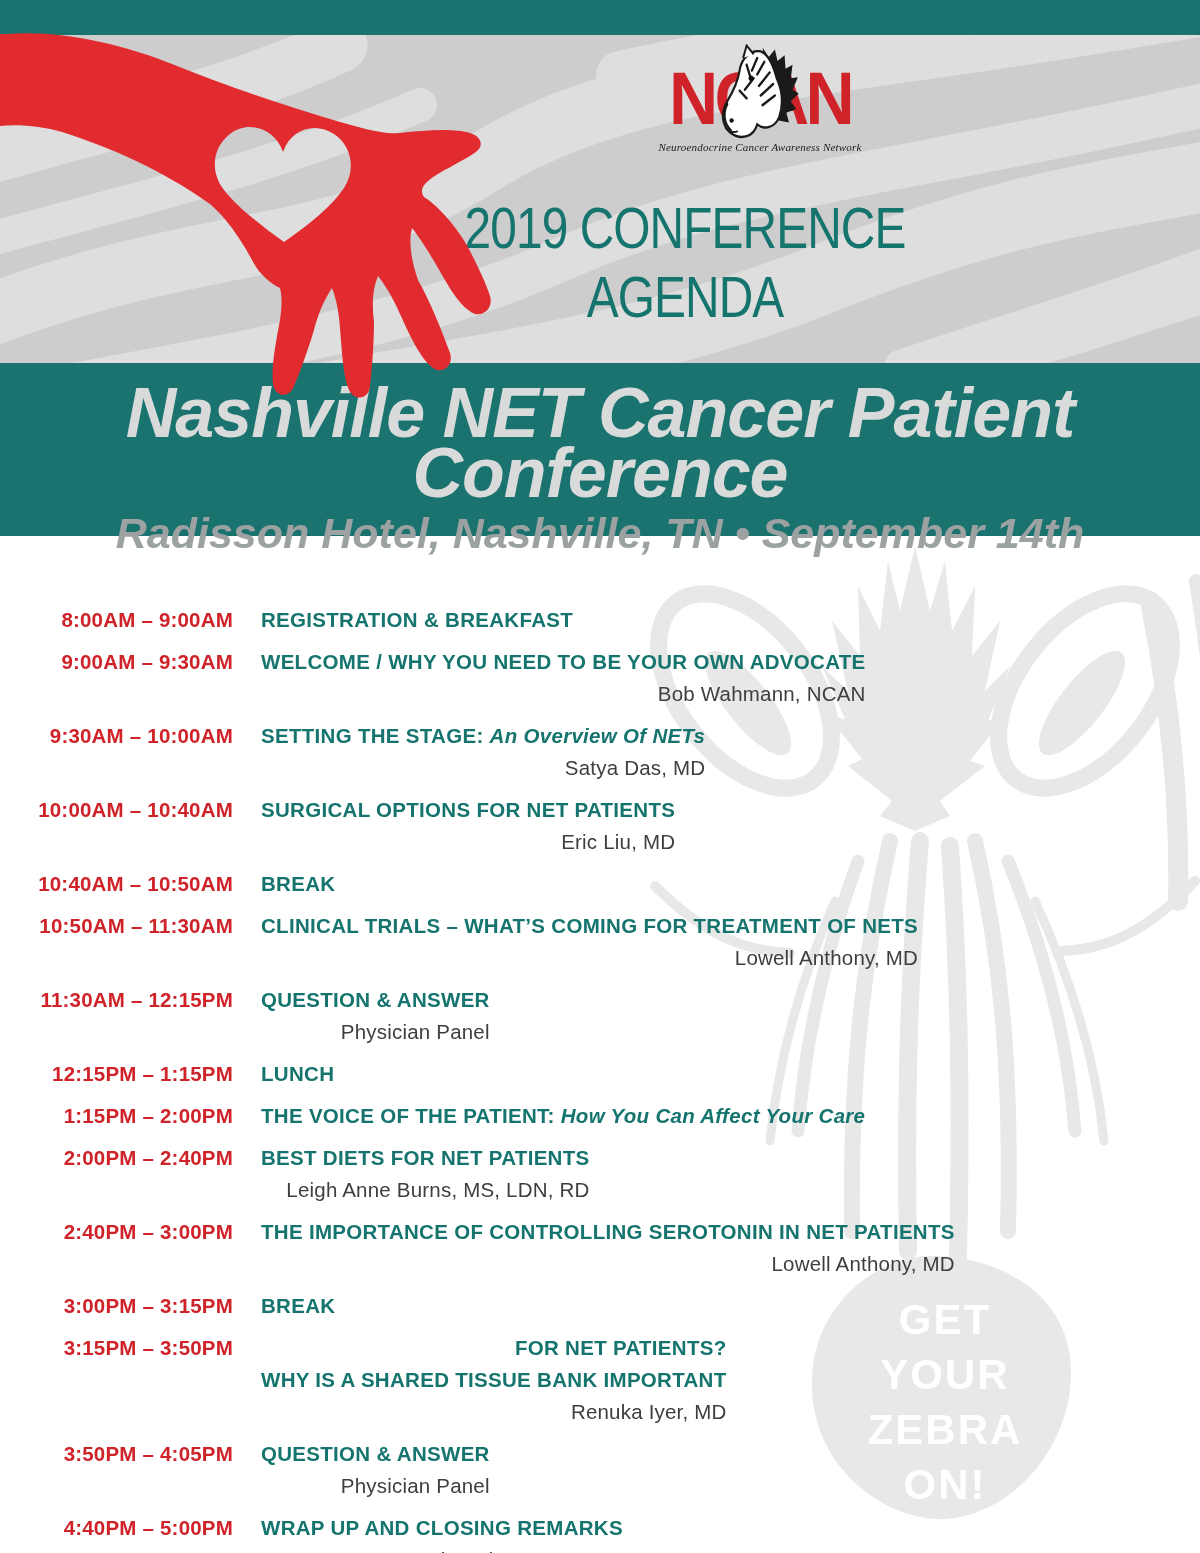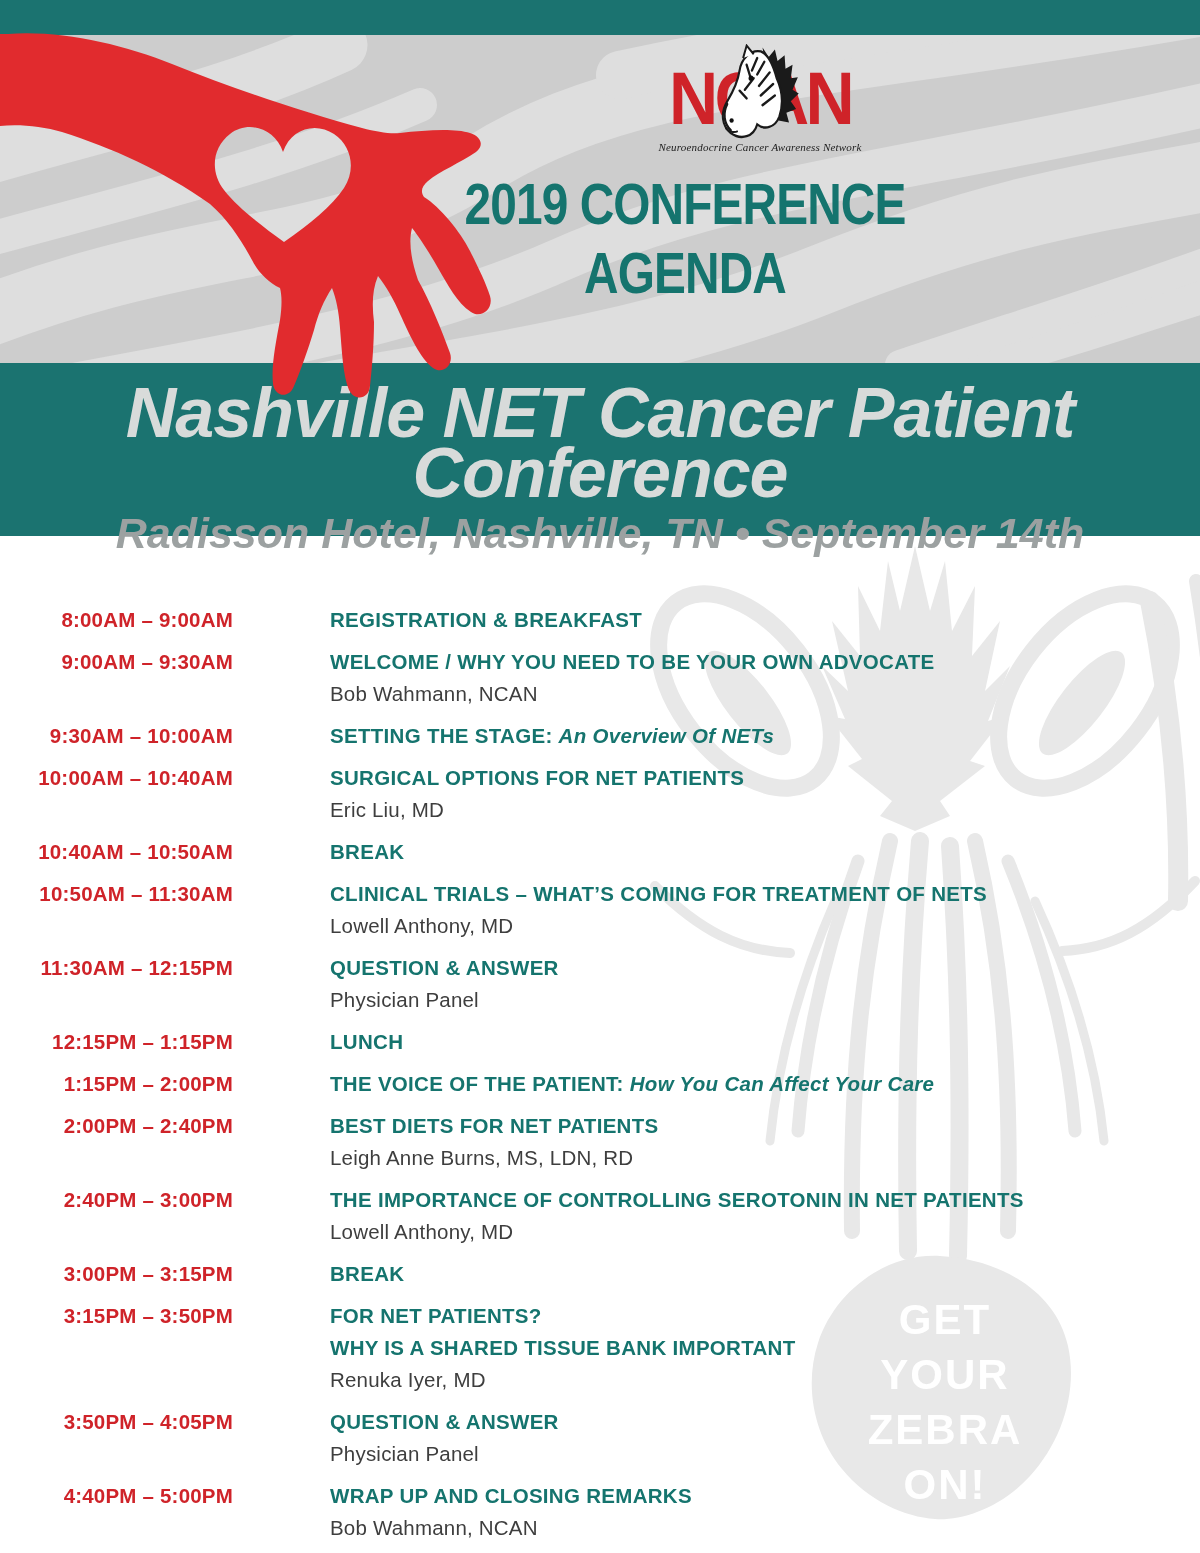--- a/index.html
+++ b/index.html
@@ -14,35 +14,35 @@
   .header-gray{position:absolute;left:0;top:35px;width:1200px;height:328px;background:var(--header_gray);z-index:0;overflow:hidden;}
   .header-gray svg{position:absolute;left:0;top:0;}
   
   .hand-svg{position:absolute;left:0;top:0;width:560px;height:470px;z-index:3;}
   
   .logo{position:absolute;left:620px;top:58px;width:280px;text-align:center;z-index:2;}
   .logo-letters{position:relative;display:inline-block;font-size:74px;font-weight:700;letter-spacing:-4px;line-height:82px;color:var(--red);transform:scaleX(.92);transform-origin:center;}
   .logo-zebra{position:absolute;left:48px;top:-14px;width:96px;height:104px;}
   .logo-tagline{font-family:"Liberation Serif",serif;font-style:italic;font-weight:400;font-size:11px;color:#1b1b1b;margin-top:1px;letter-spacing:.2px;}
   
-  .main-title{position:absolute;left:370px;top:172px;width:630px;text-align:center;color:var(--teal_text);font-weight:700;z-index:2;}
+  .main-title{position:absolute;left:370px;top:196px;width:630px;text-align:center;color:var(--teal_text);font-weight:400;z-index:2;}
   .mt-line{display:block;font-size:52px;letter-spacing:-1px;line-height:56px;transform:scale(.92,1.12);transform-origin:center top;}
   .mt-line.second{margin-top:13px;}
   
   .banner{position:absolute;left:0;top:363px;width:1200px;height:173px;background:var(--teal);z-index:2;}
   .banner-l1{margin-top:20px;text-align:center;font-style:italic;font-weight:700;font-size:70px;line-height:60px;color:var(--banner_text_light);letter-spacing:-1px;}
   .banner-l2{text-align:center;font-style:italic;font-weight:700;font-size:43px;line-height:50px;color:var(--banner_text_gray);margin-top:5px;}
   
   .content{position:absolute;left:0;top:536px;width:1200px;height:1017px;background:#ffffff;overflow:hidden;}
   .watermark-svg{position:absolute;left:600px;top:0px;width:600px;height:1017px;z-index:1;}
   .zebra-slogan{position:absolute;left:810px;top:756px;width:270px;text-align:center;z-index:3;color:#ffffff;font-weight:700;font-size:42px;line-height:55px;letter-spacing:2px;}
   .agenda{position:relative;z-index:2;padding-top:68px;}
   .agenda-row{display:flex;margin-bottom:10px;}
   .agenda-time{flex:none;width:233px;text-align:right;font-weight:700;color:var(--red);font-size:20.5px;line-height:32px;letter-spacing:.2px;}
-  .agenda-detail{margin-left:97px;max-width:820px;}
+  .agenda-detail{margin-left:28px;max-width:820px;text-align:right;}
   .agenda-title{color:var(--teal_text);font-weight:700;font-size:20.5px;line-height:32px;letter-spacing:.3px;}
   .t-em{font-style:italic;}
   .agenda-speaker{color:var(--speaker_text);font-weight:400;font-size:20.5px;line-height:32px;letter-spacing:.2px;}
 </style>
 </head>
 <body>
 
 <div class="page">
 
   <div class="header-gray">
@@ -200,20 +200,21 @@
 
       <div class="agenda-speaker t-speaker">Bob Wahmann, NCAN</div>
     </div>
   </div>
 
   <div class="agenda-row">
     <div class="agenda-time t-time">9:30AM – 10:00AM</div>
     <div class="agenda-detail">
       <div class="agenda-title"><span class="t-main">SETTING THE STAGE: </span><span class="t-em">An Overview Of NETs</span></div>
 
+      <div class="agenda-speaker t-speaker">Satya Das, MD</div>
     </div>
   </div>
 
   <div class="agenda-row">
     <div class="agenda-time t-time">10:00AM – 10:40AM</div>
     <div class="agenda-detail">
       <div class="agenda-title"><span class="t-main">SURGICAL OPTIONS FOR NET PATIENTS</span></div>
 
       <div class="agenda-speaker t-speaker">Eric Liu, MD</div>
     </div>

